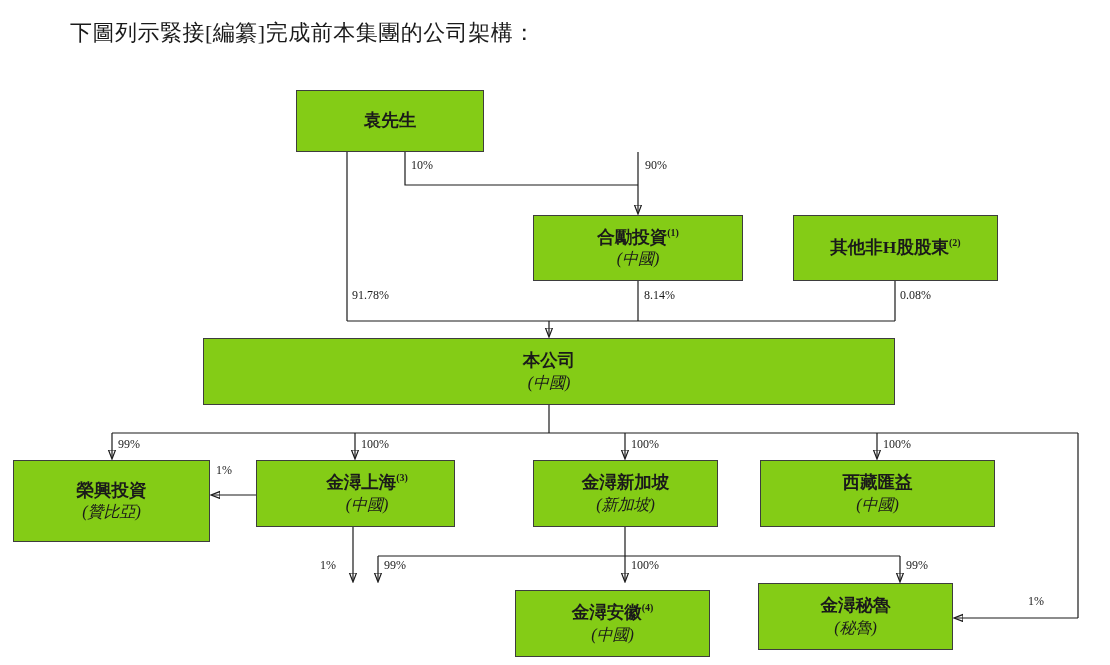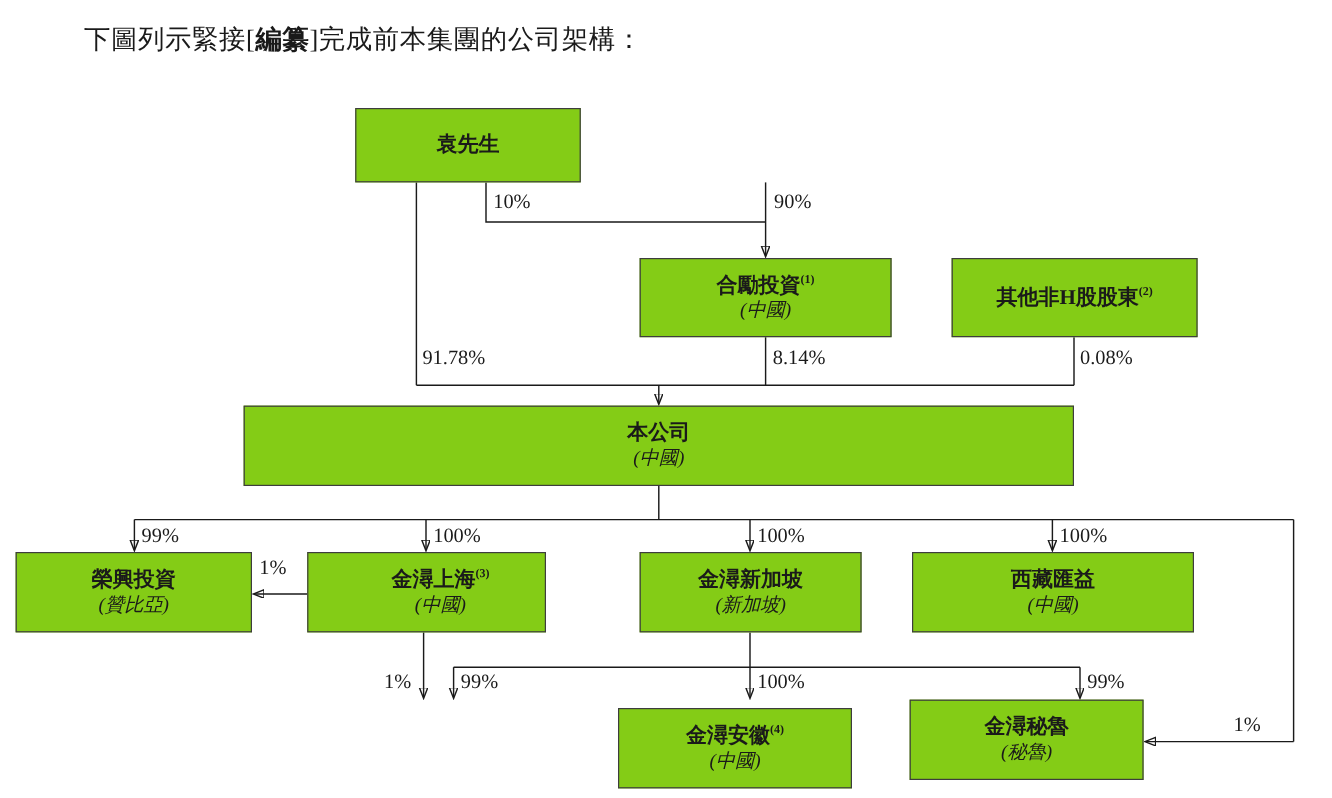--- a/index.html
+++ b/index.html
@@ -14,21 +14,21 @@
     overflow: hidden;
   }
   #title {
     position: absolute;
     left: 70px;
     top: 18px;
     font-size: 22px;
     letter-spacing: 0.5px;
     white-space: nowrap;
   }
-  #title .redacted { font-weight: bold; }
+  #title .redacted { font-weight: normal; }
   svg.wires { position: absolute; left: 0; top: 0; z-index: 1; }
   svg.wires path, svg.wires line {
     stroke: #1a1a1a;
     stroke-width: 1.2;
     fill: none;
   }
   .node {
     position: absolute;
     z-index: 2;
     border: 1.5px solid #3d3d3d;
@@ -52,21 +52,21 @@
   }
   .node-place {
     font-style: italic;
     font-size: 16px;
     margin-top: 1px;
     white-space: nowrap;
   }
   .pct {
     position: absolute;
     z-index: 3;
-    font-size: 17px;
+    font-size: 12px;
     white-space: nowrap;
     background: transparent;
   }
 </style>
 </head>
 <body>
 
 <div id="stage">
 
   <div id="title"><span>下圖列示緊接[</span><span class="redacted">編纂</span><span>]完成前本集團的公司架構：</span></div>
@@ -118,21 +118,21 @@
 
   <div class="node" style="left:793px; top:215px; width:205px; height:66px;">
     <div class="node-name"><span>其他非H股股東</span><sup>(2)</sup></div>
   </div>
 
   <div class="node" style="left:203px; top:338px; width:692px; height:67px;">
     <div class="node-name"><span>本公司</span></div>
     <div class="node-place">(中國)</div>
   </div>
 
-  <div class="node" style="left:13px; top:460px; width:197px; height:67px;">
+  <div class="node" style="left:13px; top:460px; width:197px; height:82px;">
     <div class="node-name"><span>榮興投資</span></div>
     <div class="node-place">(贊比亞)</div>
   </div>
 
   <div class="node" style="left:256px; top:460px; width:199px; height:67px;padding-left:23px;">
     <div class="node-name"><span>金潯上海</span><sup>(3)</sup></div>
     <div class="node-place">(中國)</div>
   </div>
 
   <div class="node" style="left:533px; top:460px; width:185px; height:67px;">

